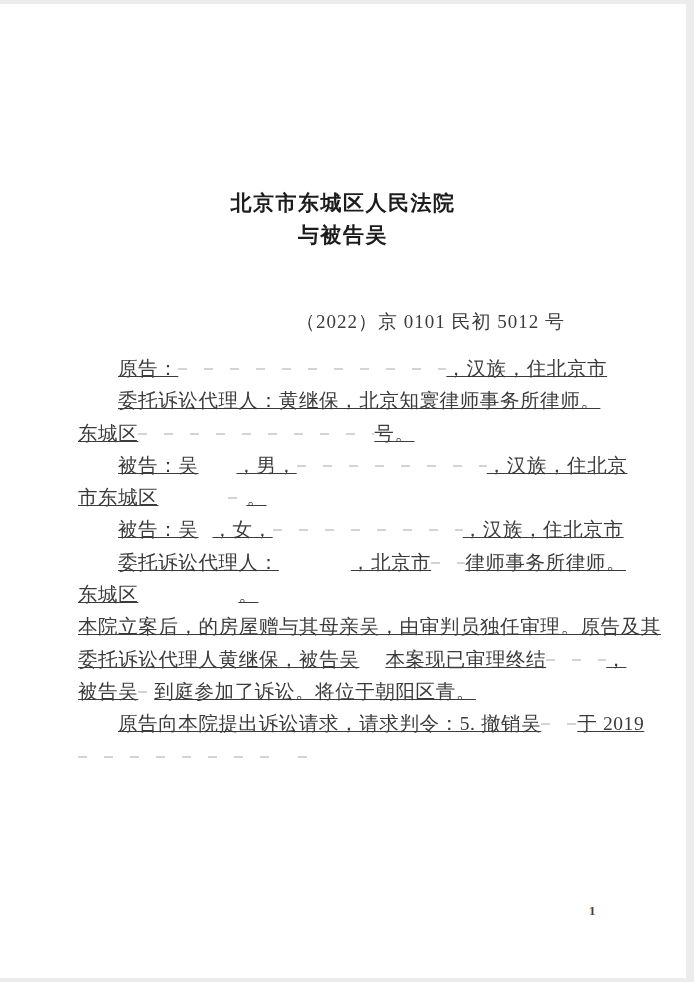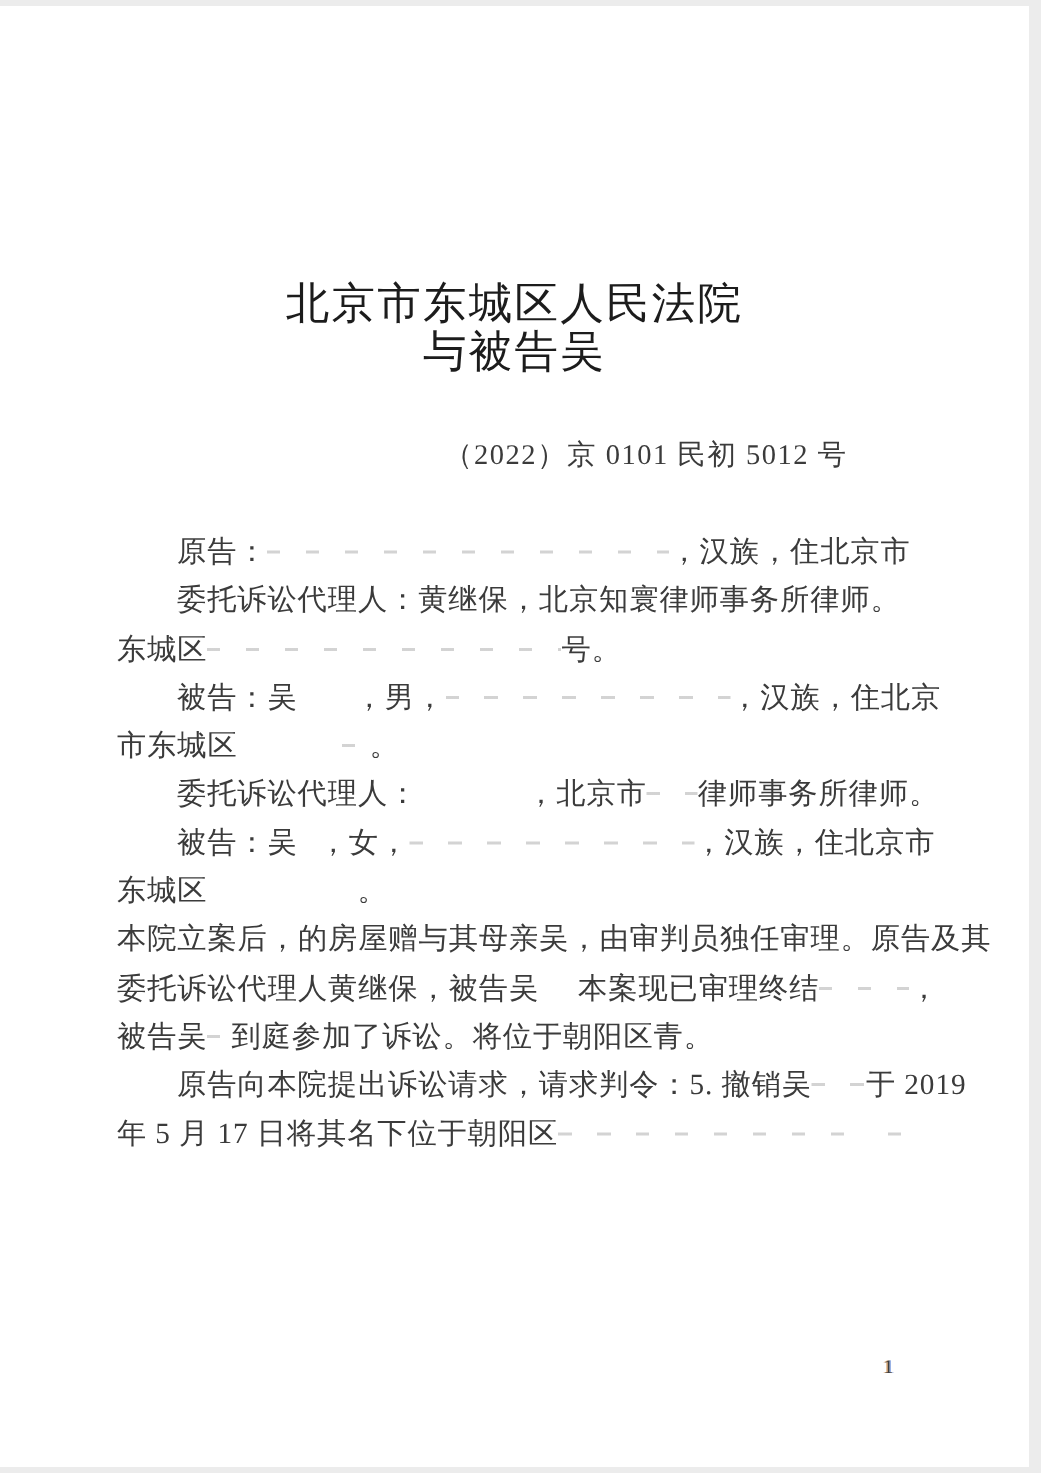--- a/index.html
+++ b/index.html
@@ -23,47 +23,48 @@
     background:var(--paper);
   }
   .title-block{
     position:absolute;
     left:0; top:183px;
     width:100%;
     text-align:center;
     color:var(--title-ink);
   }
   .title-line{
-    font-size:29px;
-    font-weight:normal;
+    font-size:21px;
+    font-weight:bold;
     line-height:32px;
     letter-spacing:1.5px;
     white-space:nowrap;
   }
   .case-number{
     position:absolute;
-    top:286px;
+    top:305px;
     right:121px;
     font-size:19px;
     color:var(--ink);
     letter-spacing:1px;
     white-space:nowrap;
   }
   .body-lines{
     position:absolute;
     left:78px; top:349px;
     width:560px;
     color:var(--ink);
   }
   .line{
     height:32.3px;
     line-height:32.3px;
     font-size:19.5px;
     letter-spacing:0.6px;
     white-space:nowrap;
+    text-decoration:underline;
   }
   .line.indent{padding-left:40px;}
   .seg-gap{display:inline-block;}
   .seg-faint{
     display:inline-block;
     height:12px;
     vertical-align:-1px;
     background-image:repeating-linear-gradient(90deg, rgba(140,140,140,0.38) 0px, rgba(140,140,140,0.38) 9px, transparent 9px, transparent 26px);
     background-size:100% 2px;
     background-repeat:no-repeat;
@@ -88,25 +89,25 @@
   </div>
 
   <div class="case-number">（2022）京 0101 民初 5012 号</div>
 
   <div class="body-lines" id="body-lines">
       <div class="line indent"><span class="seg-text">原告：</span><span class="seg-faint" style="width: 268px;"></span><span class="seg-text">，汉族，住北京市</span></div>
       <div class="line indent"><span class="seg-text">委托诉讼代理人：黄继保，北京知寰律师事务所律师。</span></div>
       <div class="line"><span class="seg-text">东城区</span><span class="seg-faint" style="width: 236px;"></span><span class="seg-text">号。</span></div>
       <div class="line indent"><span class="seg-text">被告：吴</span><span class="seg-gap" style="width: 38px;"></span><span class="seg-text">，男，</span><span class="seg-faint" style="width: 190px;"></span><span class="seg-text">，汉族，住北京</span></div>
       <div class="line"><span class="seg-text">市东城区</span><span class="seg-gap" style="width: 70px;"></span><span class="seg-faint" style="width: 18px;"></span><span class="seg-text">。</span></div>
+      <div class="line indent"><span class="seg-text">被告：吴</span><span class="seg-gap" style="width: 14px;"></span><span class="seg-text">，女，</span><span class="seg-faint" style="width: 190px;"></span><span class="seg-text">，汉族，住北京市</span></div>
       <div class="line indent"><span class="seg-text">委托诉讼代理人：</span><span class="seg-gap" style="width: 72px;"></span><span class="seg-text">，北京市</span><span class="seg-faint" style="width: 34px;"></span><span class="seg-text">律师事务所律师。</span></div>
-      <div class="line indent"><span class="seg-text">被告：吴</span><span class="seg-gap" style="width: 14px;"></span><span class="seg-text">，女，</span><span class="seg-faint" style="width: 190px;"></span><span class="seg-text">，汉族，住北京市</span></div>
       <div class="line"><span class="seg-text">东城区</span><span class="seg-gap" style="width: 100px;"></span><span class="seg-text">。</span></div>
       <div class="line"><span class="seg-text">本院立案后，的房屋赠与其母亲吴，由审判员独任审理。原告及其</span></div>
       <div class="line"><span class="seg-text">委托诉讼代理人黄继保，被告吴</span><span class="seg-gap" style="width: 26px;"></span><span class="seg-text">本案现已审理终结</span><span class="seg-faint" style="width: 60px;"></span><span class="seg-text">，</span></div>
       <div class="line"><span class="seg-text">被告吴</span><span class="seg-faint" style="width: 16px;"></span><span class="seg-text">到庭参加了诉讼。将位于朝阳区青。</span></div>
       <div class="line indent"><span class="seg-text">原告向本院提出诉讼请求，请求判令：5. 撤销吴</span><span class="seg-faint" style="width: 36px;"></span><span class="seg-text">于 2019</span></div>
-      <div class="line"><span class="seg-text">年 5 月 17 日将其名下位于朝阳区</span><span class="seg-faint" style="width: 200px;"></span><span class="seg-gap" style="width: 20px;"></span><span class="seg-faint" style="width: 12px;"></span></div>
+      <div class="line"><span class="seg-faint" style="width: 200px;"></span><span class="seg-gap" style="width: 20px;"></span><span class="seg-faint" style="width: 12px;"></span></div>
     </div>
 
   <div class="page-number">1</div>
 
 </div>
 
 </body></html>

